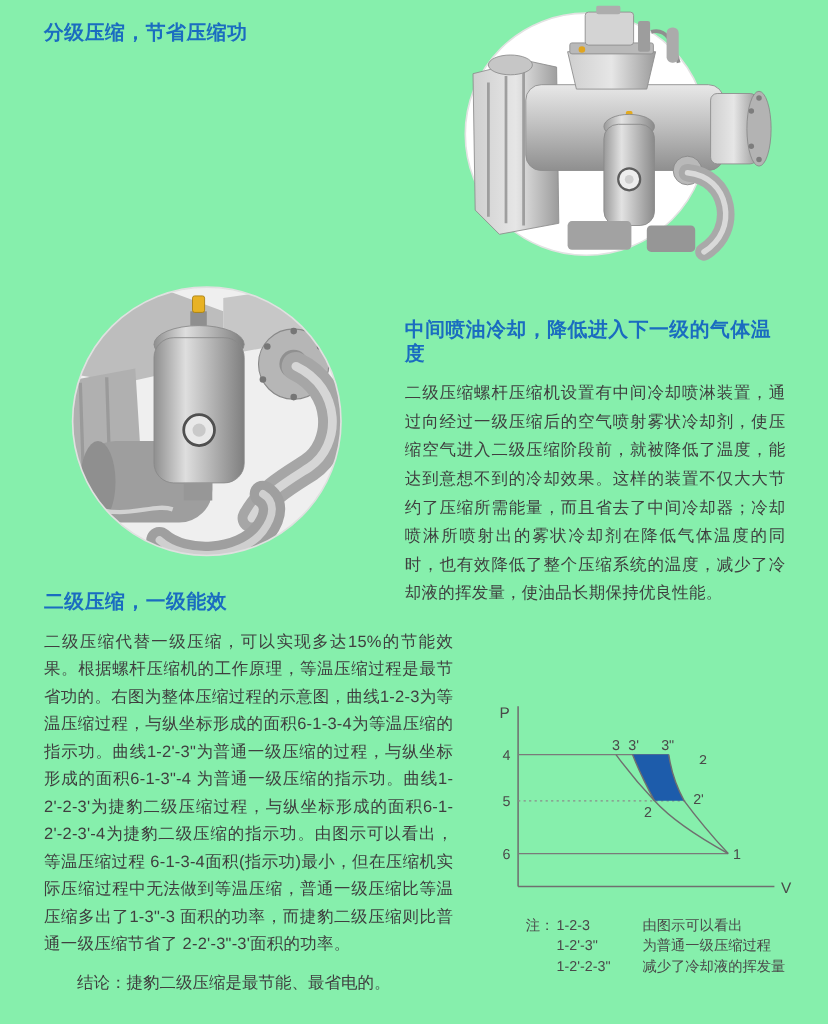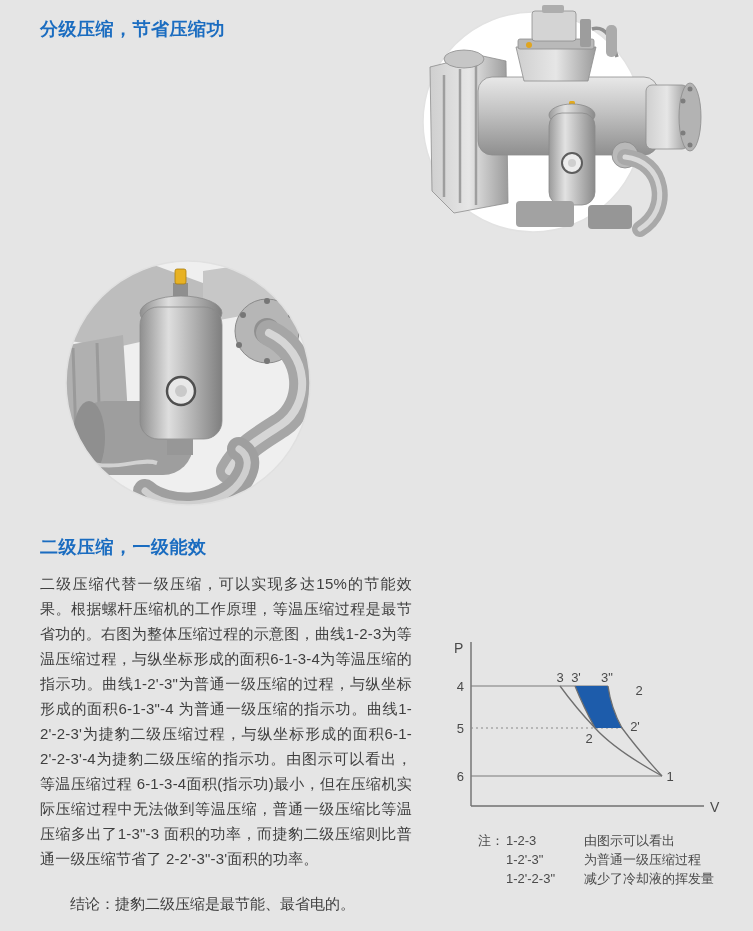--- a/index.html
+++ b/index.html
@@ -1,33 +1,33 @@
 <!DOCTYPE html>
 <html><head>
 <meta charset="utf-8">
 <style>
   html,body{margin:0;padding:0;background:#ffffff;}
   .page{
-    position:relative;width:753px;height:931px;background:#e5e5e5;overflow:hidden;
+    position:relative;width:753px;height:931px;background:#86efac;overflow:hidden;
     font-family:"Liberation Sans","DejaVu Sans",sans-serif;
   }
   .sec{position:absolute;}
   .sec-title{
     margin:0;font-size:18px;font-weight:bold;color:#1a6cc0;letter-spacing:.5px;line-height:22px;
   }
   .sec-body{
     margin-top:13px;font-size:15px;line-height:26px;color:#3f3f3f;
     text-align:justify;letter-spacing:.2px;
   }
   #sec1{left:40px;top:18px;width:332px;}
   #sec2{left:368px;top:288px;width:346px;}
   #sec3{left:40px;top:536px;width:372px;}
   #sec3 .sec-body{line-height:25px;}
   .conclusion{
-    margin-top:20px;font-size:15px;color:#3f3f3f;text-indent:2em;line-height:25px;
+    margin-top:10px;font-size:15px;color:#3f3f3f;text-indent:2em;line-height:25px;
   }
   .photo{position:absolute;}
   #photo1{left:420px;top:5px;width:325px;height:235px;}
   #photo2{left:53px;top:253px;width:270px;height:265px;}
   .chart{position:absolute;left:432px;top:598px;width:300px;height:232px;}
   .chart svg{display:block;}
   .chart text{font-family:"Liberation Sans","DejaVu Sans",sans-serif;fill:#4a4a4a;}
   .notes{
     position:absolute;left:478px;top:831px;width:260px;
     font-size:13px;color:#4a4a4a;
@@ -137,20 +137,24 @@
         <rect x="87" y="54" width="82" height="132" rx="18" fill="url(#tk2)" stroke="#8a8a8a" stroke-width="0.8"></rect>
         <rect x="114" y="186" width="26" height="16" fill="#979797"></rect>
         <circle cx="128" cy="138" r="14" fill="#e8e8e8" stroke="#4f4f4f" stroke-width="2.5"></circle>
         <circle cx="128" cy="138" r="6" fill="#c9c9c9"></circle>
         <path d="M30,208 C62,220 86,204 104,210" stroke="#d2d2d2" stroke-width="4" fill="none"></path>
       </g>
       <circle cx="135" cy="130" r="122" fill="none" stroke="#e0e0e0" stroke-width="1.5"></circle>
     </svg>
   </div>
 
+  <section class="sec" id="sec2">
+    <h2 class="sec-title">中间喷油冷却，降低进入下一级的气体温度</h2>
+    <div class="sec-body">二级压缩螺杆压缩机设置有中间冷却喷淋装置，通过向经过一级压缩后的空气喷射雾状冷却剂，使压缩空气进入二级压缩阶段前，就被降低了温度，能达到意想不到的冷却效果。这样的装置不仅大大节约了压缩所需能量，而且省去了中间冷却器；冷却喷淋所喷射出的雾状冷却剂在降低气体温度的同时，也有效降低了整个压缩系统的温度，减少了冷却液的挥发量，使油品长期保持优良性能。</div>
+  </section>
 
   <section class="sec" id="sec3">
     <h2 class="sec-title">二级压缩，一级能效</h2>
     <div class="sec-body">二级压缩代替一级压缩，可以实现多达15%的节能效果。根据螺杆压缩机的工作原理，等温压缩过程是最节省功的。右图为整体压缩过程的示意图，曲线1-2-3为等温压缩过程，与纵坐标形成的面积6-1-3-4为等温压缩的指示功。曲线1-2'-3"为普通一级压缩的过程，与纵坐标形成的面积6-1-3"-4 为普通一级压缩的指示功。曲线1-2'-2-3'为捷豹二级压缩过程，与纵坐标形成的面积6-1-2'-2-3'-4为捷豹二级压缩的指示功。由图示可以看出，等温压缩过程 6-1-3-4面积(指示功)最小，但在压缩机实际压缩过程中无法做到等温压缩，普通一级压缩比等温压缩多出了1-3"-3 面积的功率，而捷豹二级压缩则比普通一级压缩节省了 2-2'-3"-3'面积的功率。</div>
     <div class="conclusion">结论：捷豹二级压缩是最节能、最省电的。</div>
   </section>
 
   <div class="chart">
     <svg width="300" height="232" viewBox="0 0 300 232">
 

